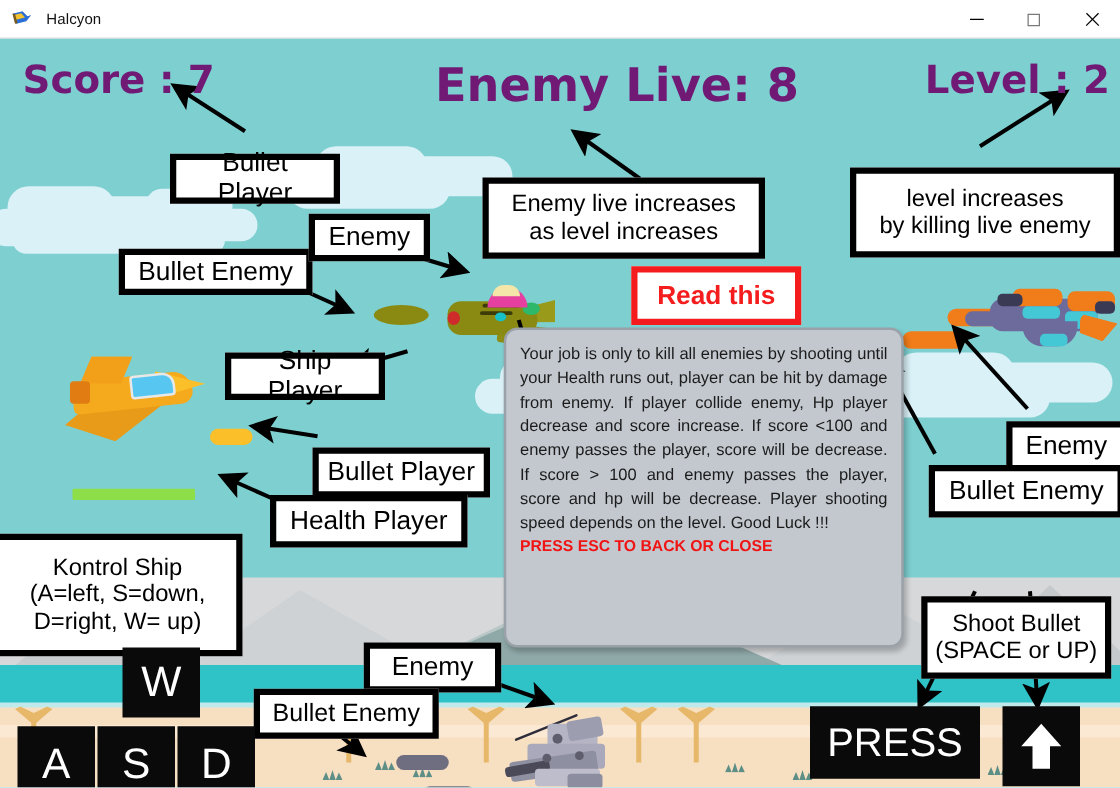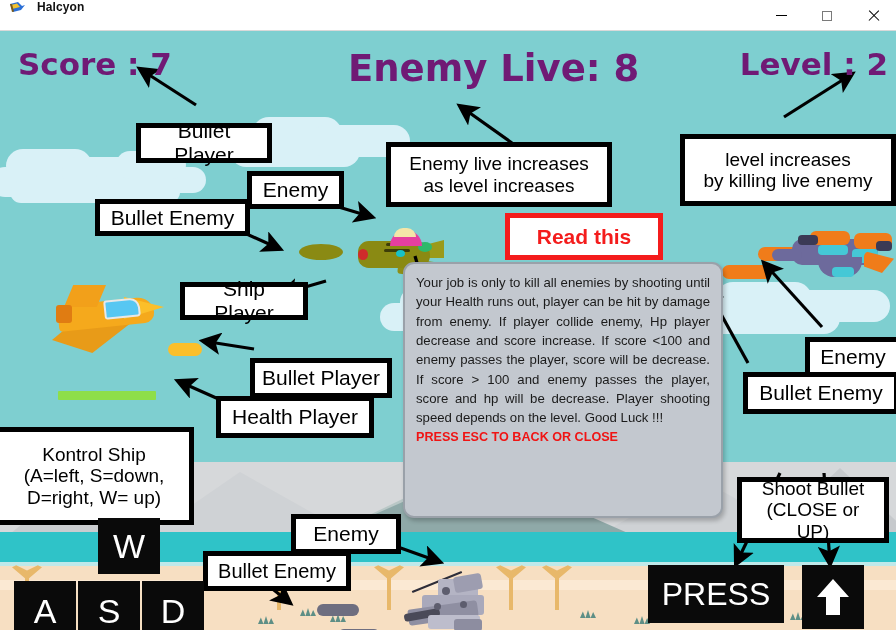--- a/index.html
+++ b/index.html
@@ -10,21 +10,21 @@
     background: #ffffff;
   }
 
   
   #window { position: relative; width: 896px; height: 630px; }
 
   #titlebar {
     position: absolute; left: 0; top: 0; width: 896px; height: 31px;
     background: #ffffff;
     border-bottom: 1px solid #d9d9d9;
-    display: flex; align-items: flex-start; font-weight: bold;
+    display: flex; align-items: center;
   }
   #titlebar .app-icon {
     margin-left: 9px; width: 17px; height: 17px;
     position: relative;
   }
   #titlebar .app-title {
     margin-left: 11px; font-size: 12px; color: #111; letter-spacing: .1px;
   }
   #win-controls { position: absolute; right: 0; top: 0; height: 31px; display: flex; }
   #win-controls .wbtn {
@@ -428,42 +428,42 @@
     <div class="anno" style="left:95px;  top:168px; width:155px; height:37px; font-size:21px;">Bullet Enemy</div>
 
     <div class="anno" style="left:247px; top:140px; width:97px;  height:38px; font-size:21px;">Enemy</div>
 
     <div class="anno" style="left:386px; top:111px; width:226px; height:65px; font-size:19px;">Enemy live increases
 as level increases</div>
 
     <div class="anno" style="left:680px; top:103px; width:216px; height:72px; font-size:19px;">level increases
 by killing live enemy</div>
 
-    <div class="anno red" style="left:505px; top:182px; width:158px; height:47px; font-size:21px;">Read this</div>
+    <div class="anno red" style="left:505px; top:182px; width:136px; height:47px; font-size:21px;">Read this</div>
 
     <div class="anno" style="left:180px; top:251px; width:128px; height:38px; font-size:21px;">Ship Player</div>
 
     <div class="anno" style="left:250px; top:327px; width:142px; height:40px; font-size:21px;">Bullet Player</div>
 
     <div class="anno" style="left:216px; top:365px; width:158px; height:42px; font-size:21px;">Health Player</div>
 
     <div class="anno" style="left:-6px; top:396px; width:200px; height:98px; font-size:19px;">Kontrol Ship
 (A=left, S=down,
 D=right, W= up)</div>
 
     <div class="anno" style="left:805px; top:306px; width:96px;  height:40px; font-size:21px;">Enemy</div>
 
     <div class="anno" style="left:743px; top:341px; width:156px; height:42px; font-size:21px;">Bullet Enemy</div>
 
     <div class="anno" style="left:291px; top:483px; width:110px; height:40px; font-size:21px;">Enemy</div>
 
     <div class="anno" style="left:203px; top:520px; width:148px; height:40px; font-size:20px;">Bullet Enemy</div>
 
     <div class="anno" style="left:737px; top:446px; width:152px; height:66px; font-size:19px;">Shoot Bullet
-(CLOSE or UP)</div>
+(SPACE or UP)</div>
 
     <div id="panel">
       <div class="ptext">Your job is only to kill all enemies by shooting until your Health runs out, player can be hit by damage from enemy. If player collide enemy, Hp player decrease and score increase. If score &lt;100 and enemy passes the player, score will be decrease. If score &gt; 100 and enemy passes the player, score and hp will be decrease. Player shooting speed depends on the level. Good Luck !!!</div>
       <div class="pesc">PRESS ESC TO BACK OR CLOSE</div>
     </div>
 
     <div class="key" style="left:98px;  top:487px; width:62px; height:56px; font-size:34px;">W</div>
     <div class="key" style="left:14px;  top:550px; width:62px; height:60px; font-size:34px;">A</div>
     <div class="key" style="left:78px;  top:550px; width:62px; height:60px; font-size:34px;">S</div>
     <div class="key" style="left:142px; top:550px; width:62px; height:60px; font-size:34px;">D</div>

